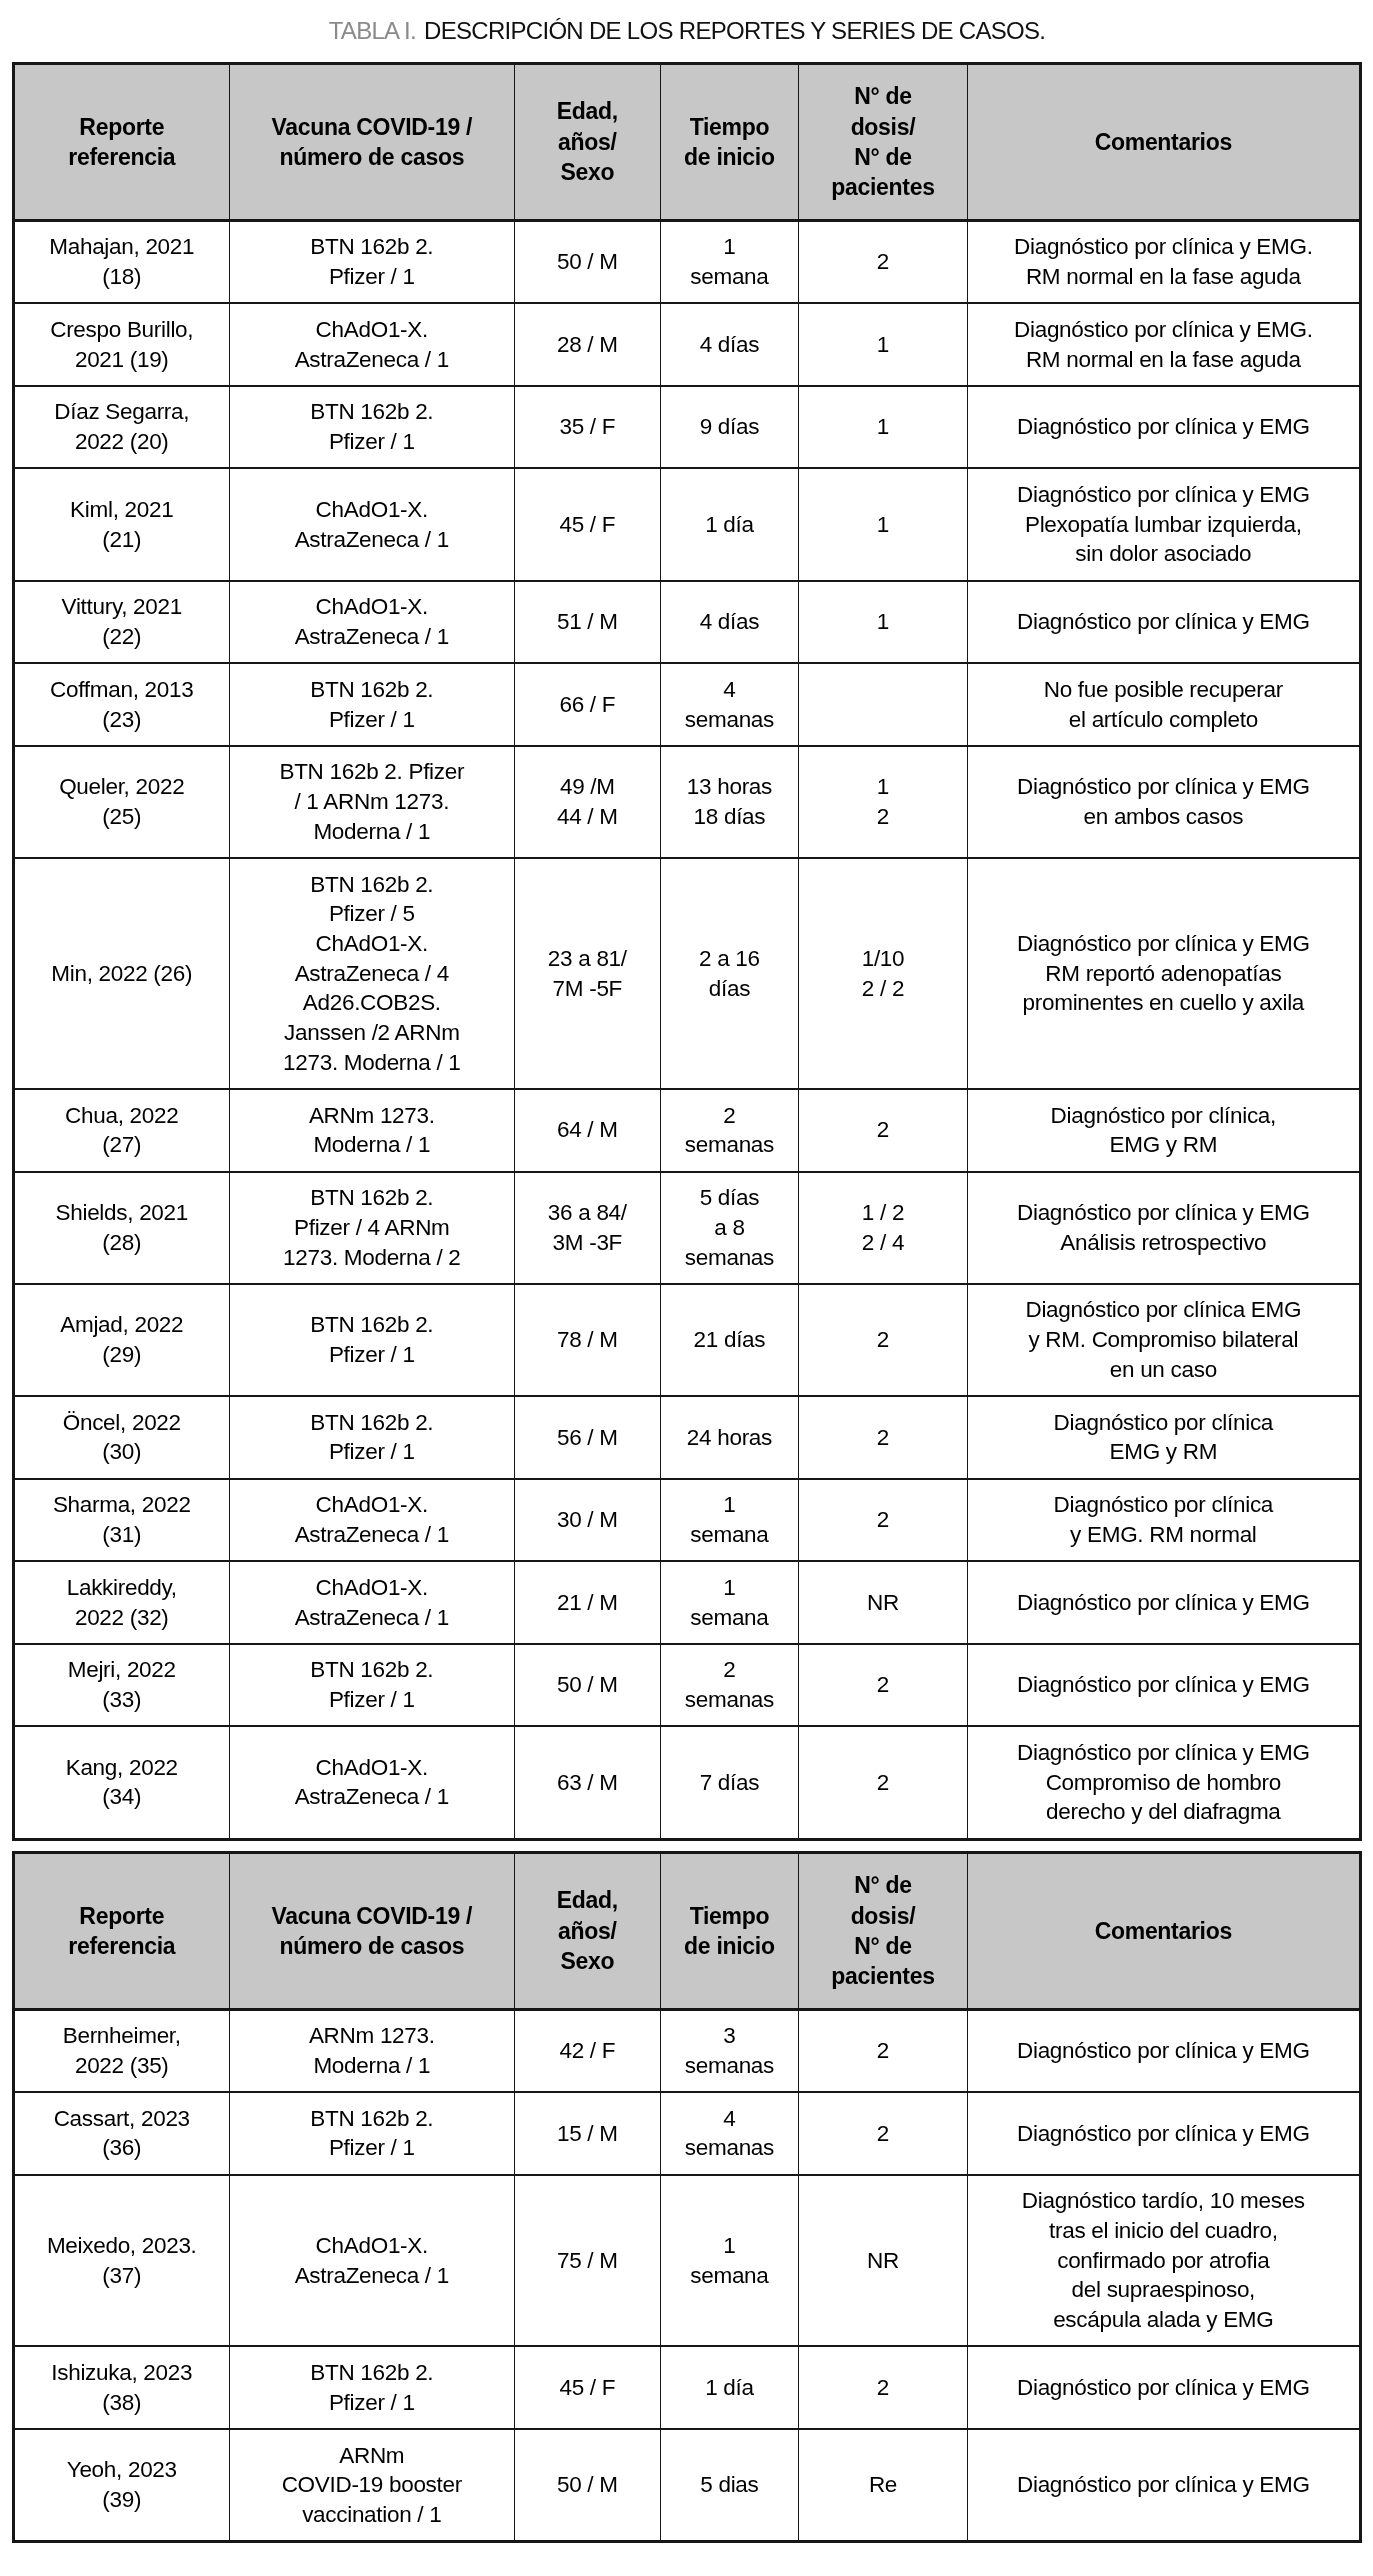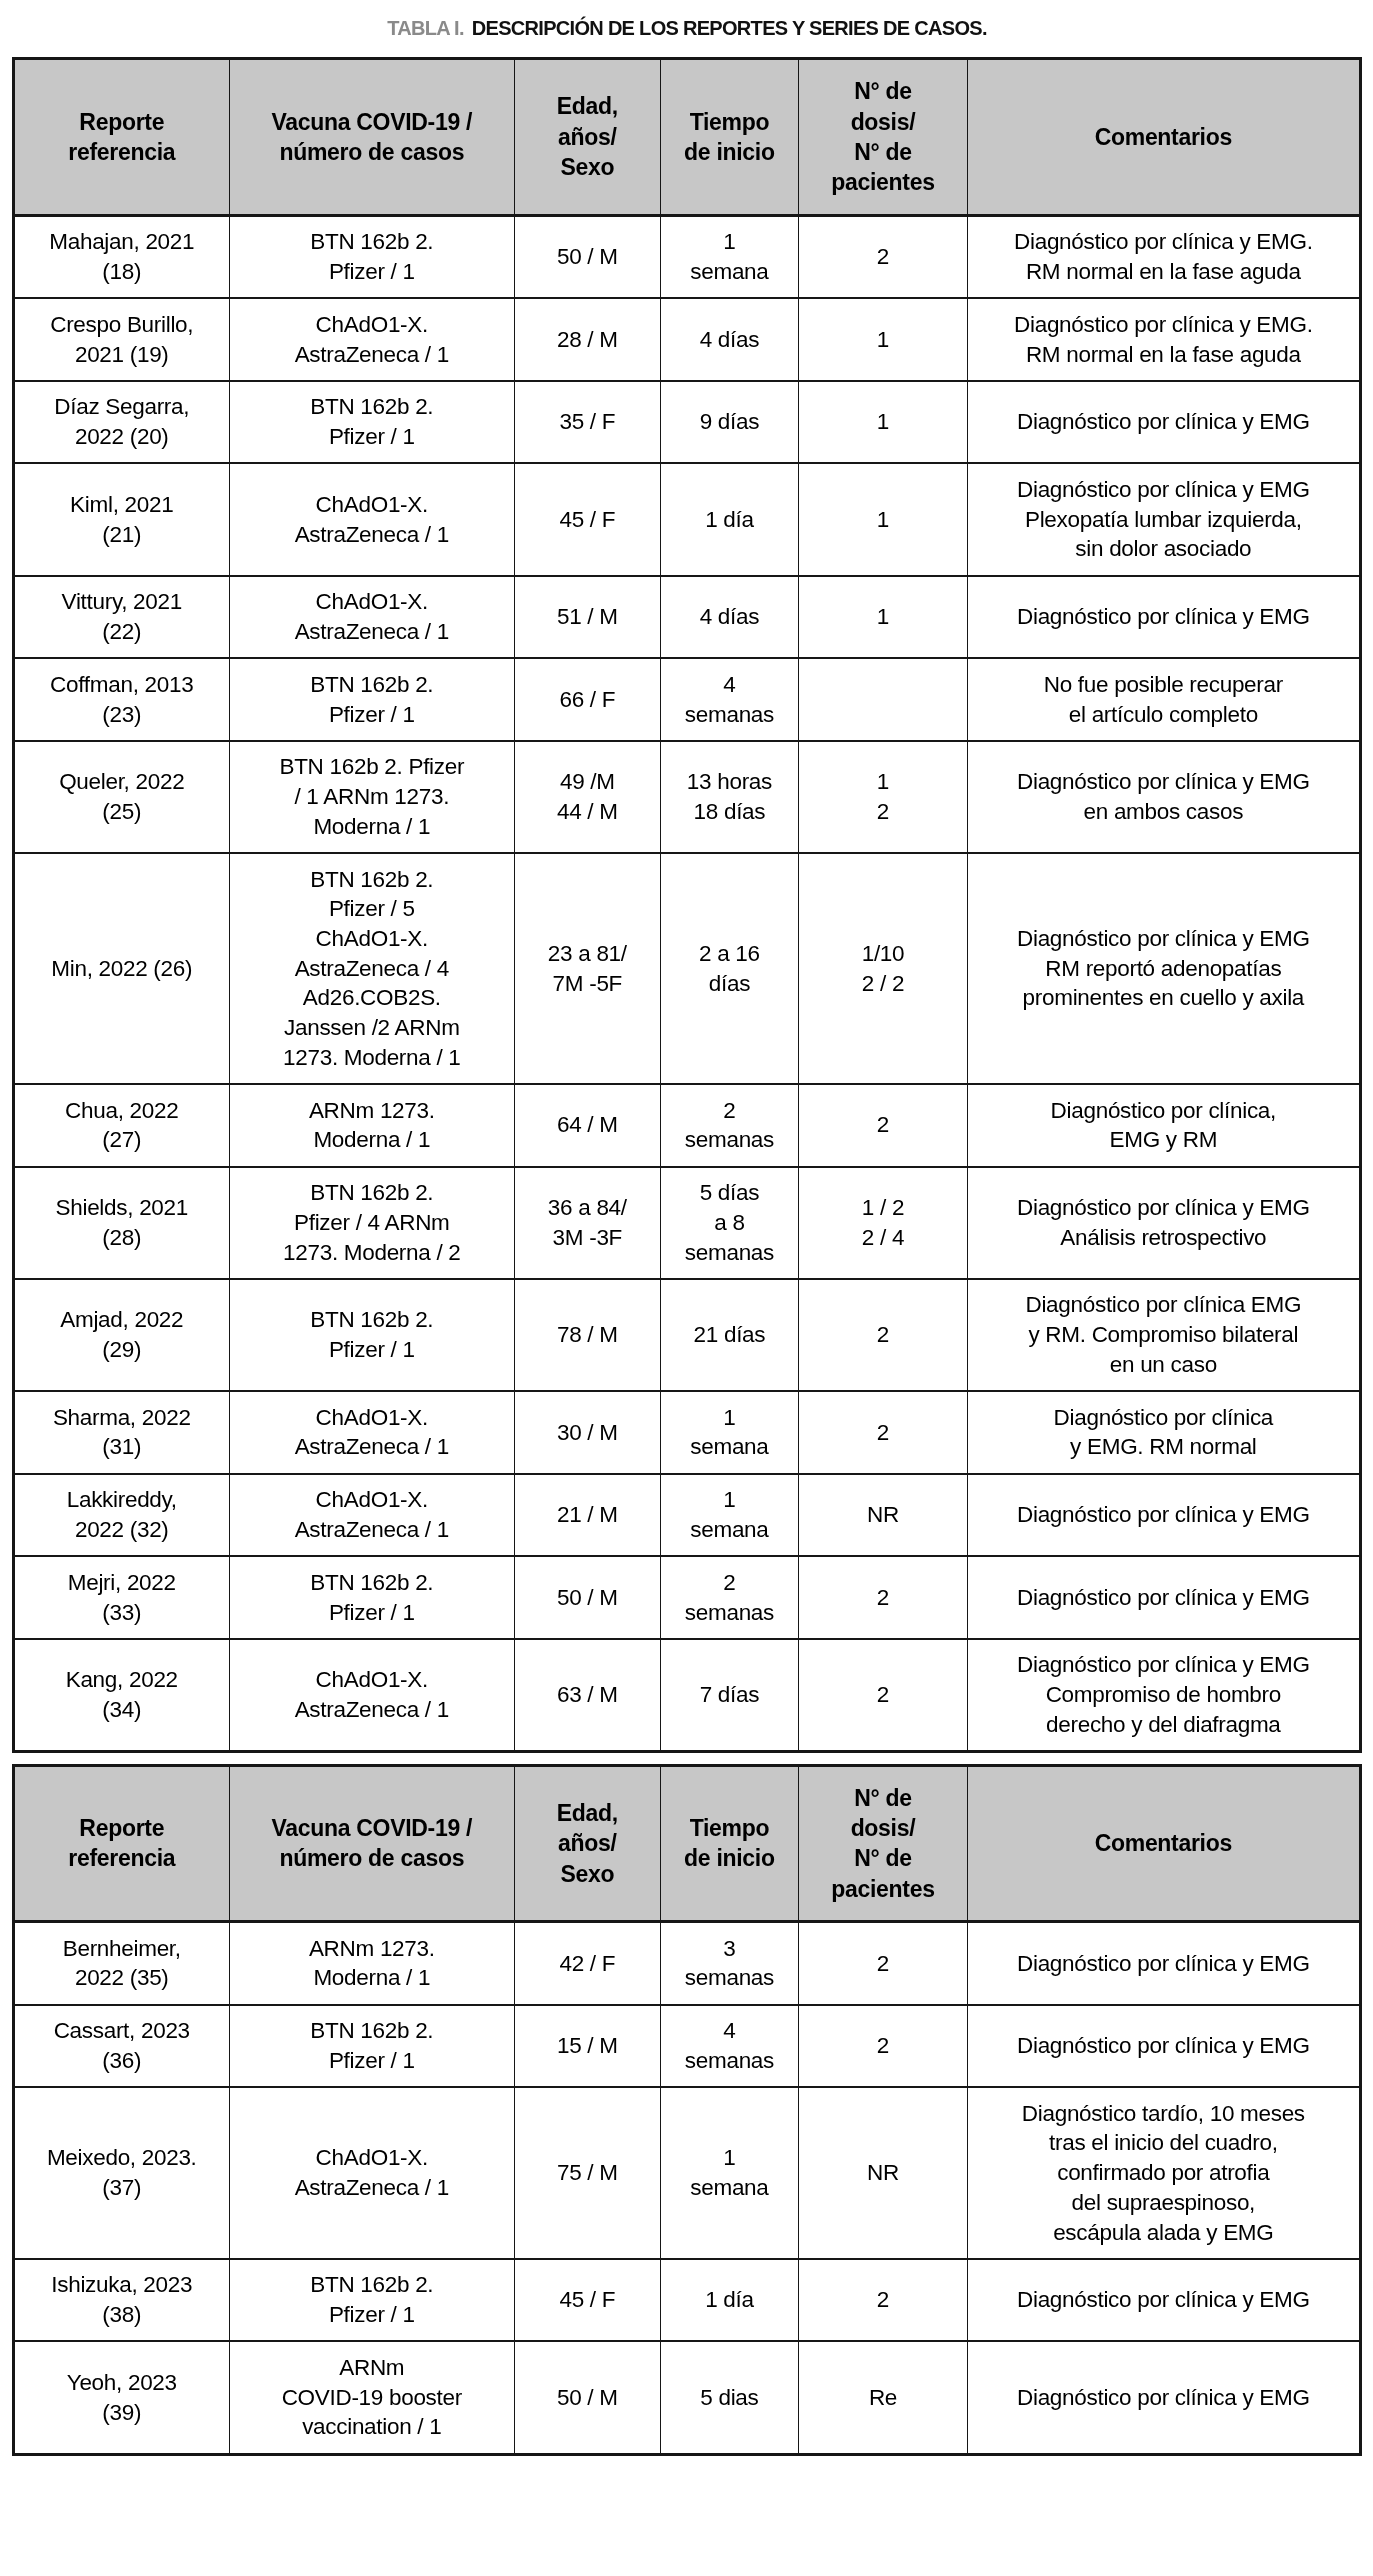--- a/index.html
+++ b/index.html
@@ -10,22 +10,22 @@
     color: #000000;
   }
   body { width: 1374px; }
   .page {
     box-sizing: border-box;
     width: 1374px;
     padding: 12px 12px 24px 12px;
   }
   .title {
     text-align: center;
-    font-size: 20px;
-    font-weight: 700;
+    font-size: 24px;
+    font-weight: 400;
     letter-spacing: -0.7px;
     margin: 5.3px 0 17px 0;
     white-space: nowrap;
   }
   .title-label { color: #8a8a8a; margin-right: 8px; }
   .title-text  { color: #111111; }
 
   table.case-table {
     width: 100%;
     border-collapse: collapse;
@@ -236,20 +236,31 @@
     <td>BTN 162b 2.
 Pfizer / 1</td>
     <td>78 / M</td>
     <td>21 días</td>
     <td>2</td>
     <td>Diagnóstico por clínica EMG
 y RM. Compromiso bilateral
 en un caso</td>
   </tr>
         <tr>
+    <td>Öncel, 2022
+(30)</td>
+    <td>BTN 162b 2.
+Pfizer / 1</td>
+    <td>56 / M</td>
+    <td>24 horas</td>
+    <td>2</td>
+    <td>Diagnóstico por clínica
+EMG y RM</td>
+  </tr>
+        <tr>
     <td>Sharma, 2022
 (31)</td>
     <td>ChAdO1-X.
 AstraZeneca / 1</td>
     <td>30 / M</td>
     <td>1
 semana</td>
     <td>2</td>
     <td>Diagnóstico por clínica
 y EMG. RM normal</td>

